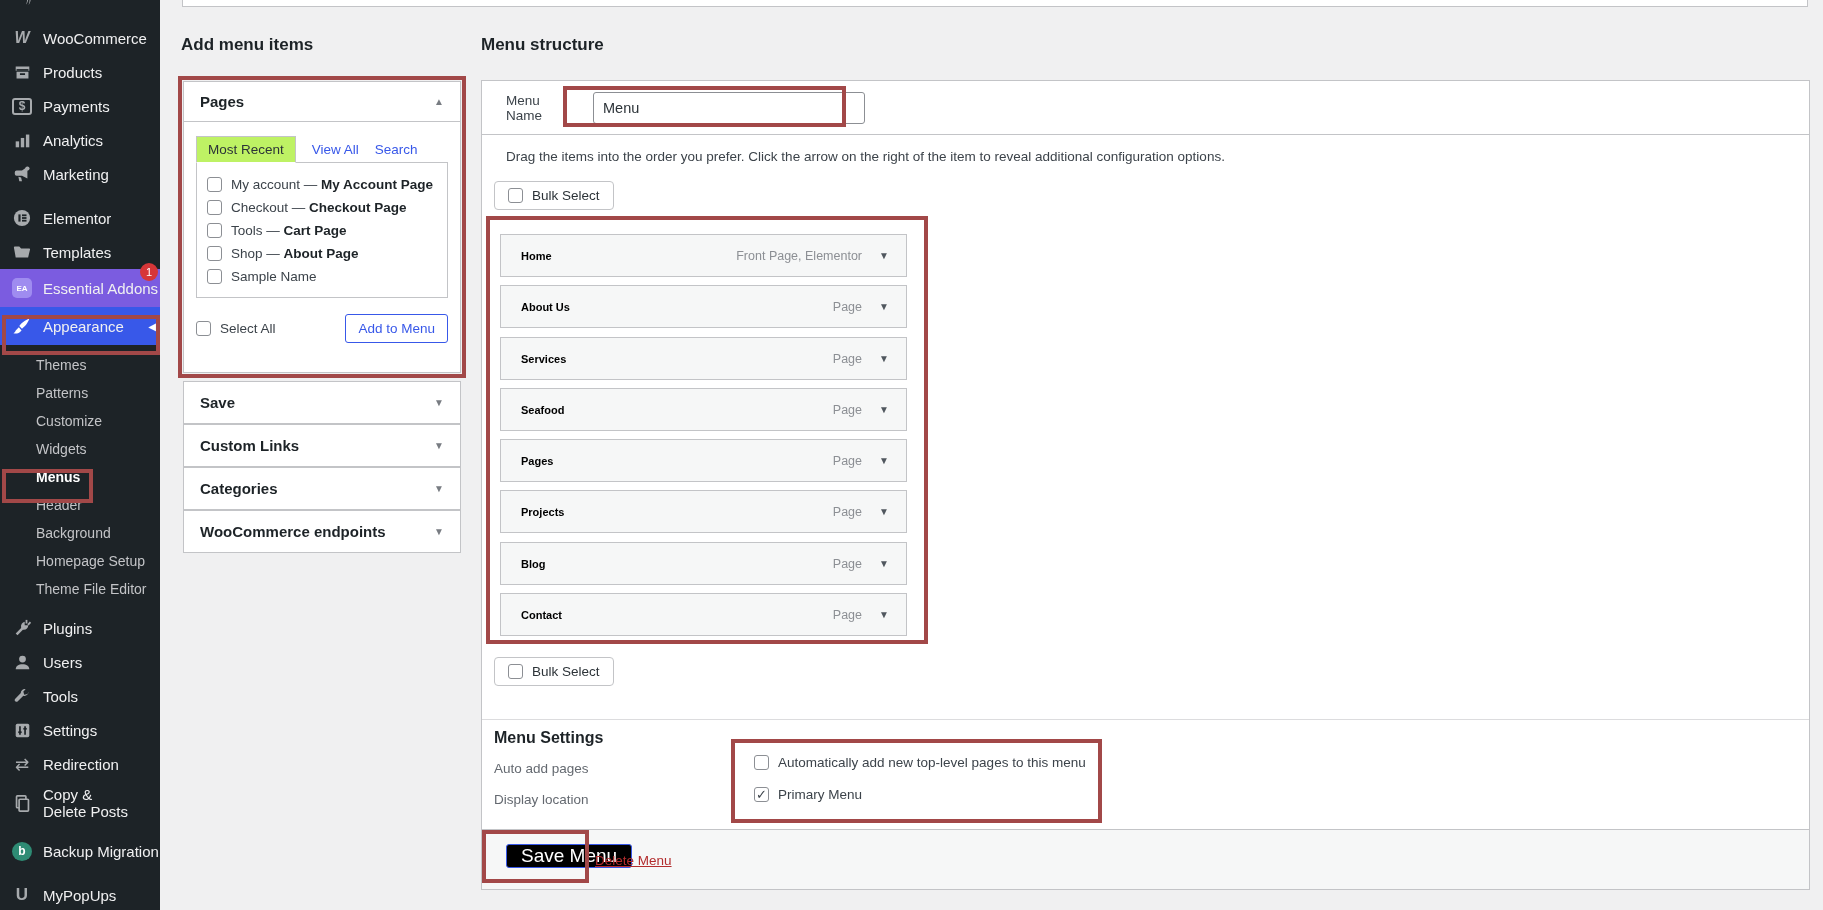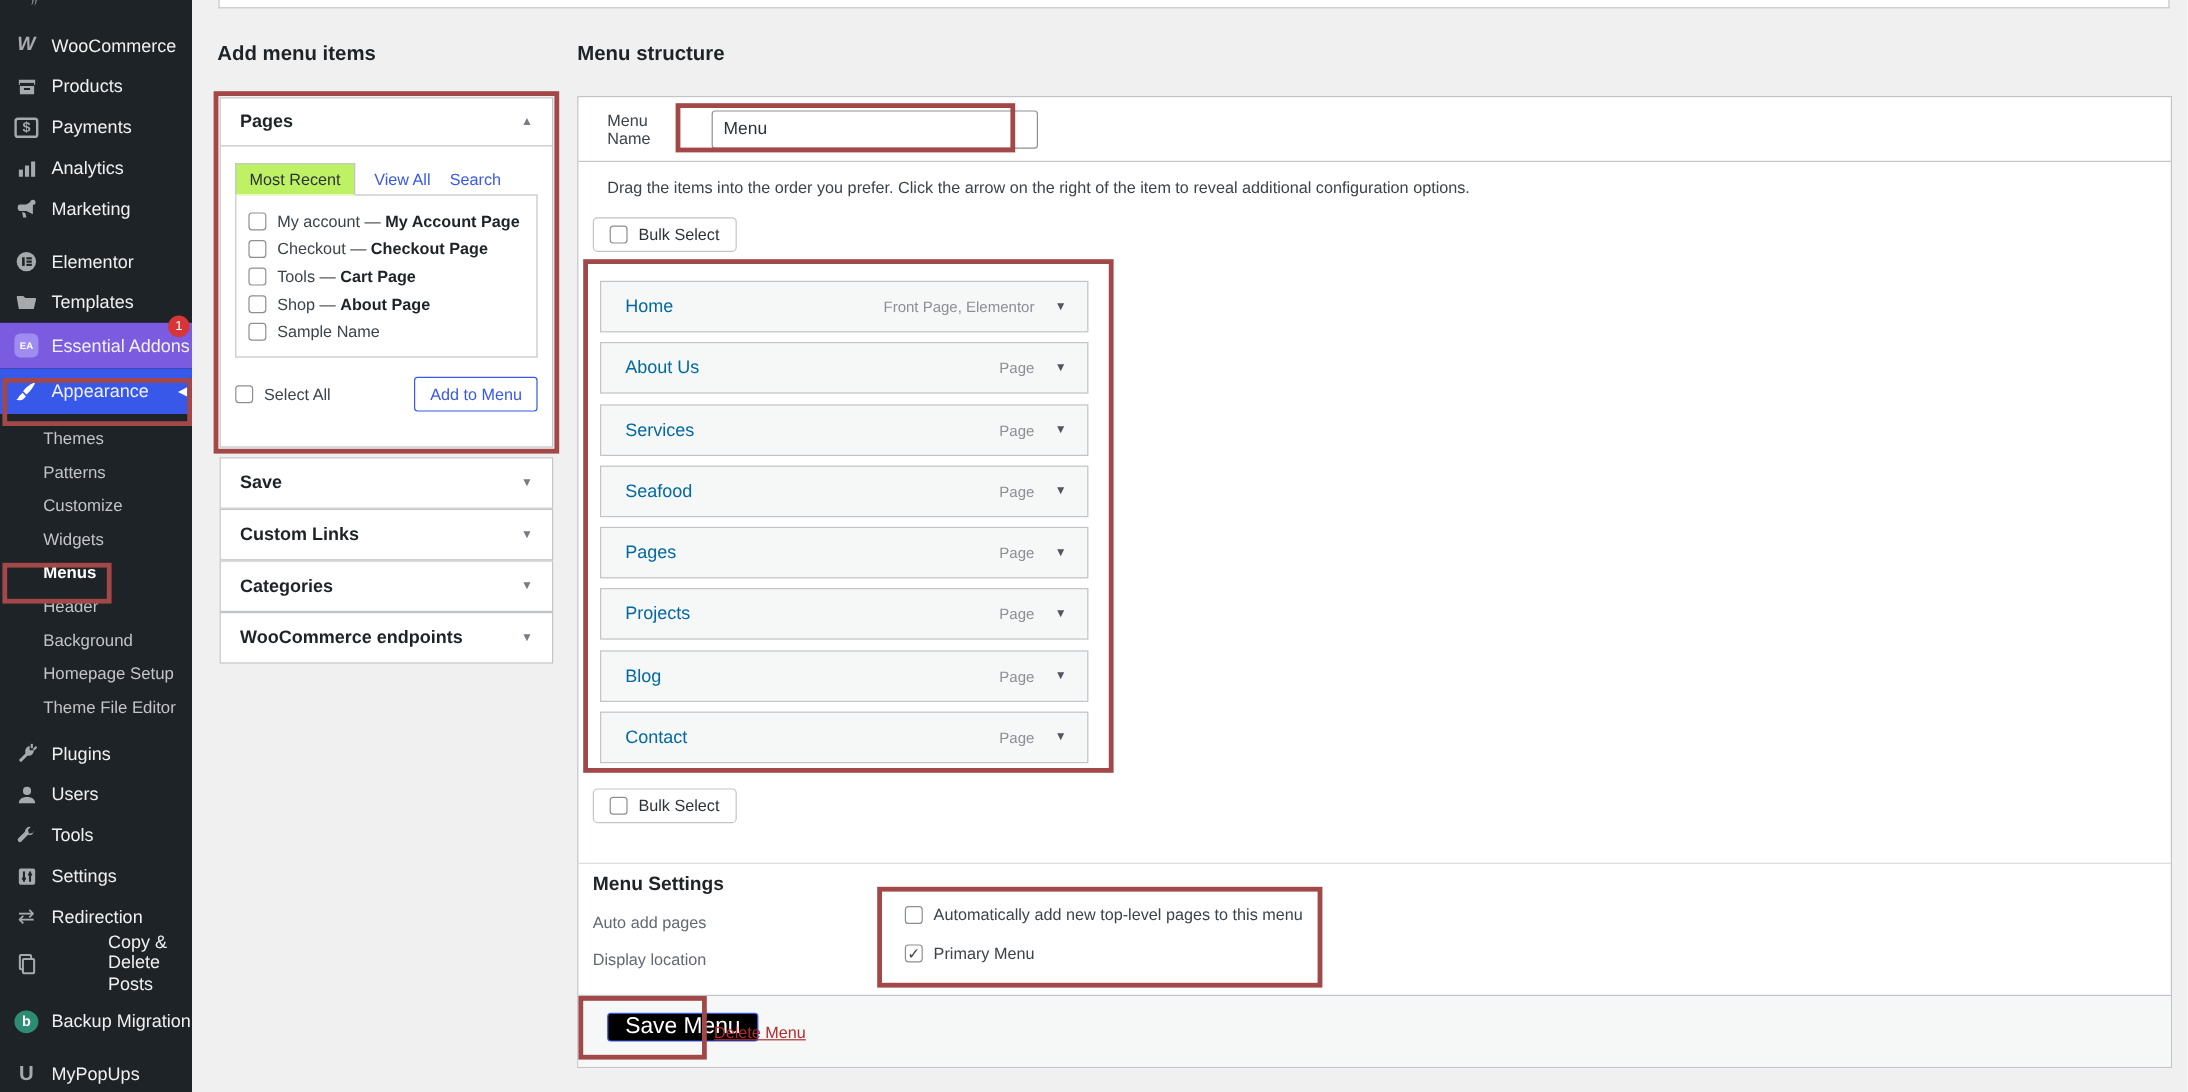--- a/index.html
+++ b/index.html
@@ -75,21 +75,21 @@
   .name-row { height:54px; border-bottom:1px solid #c3c4c7; display:flex; align-items:center; }
   .name-row label { margin-left:24px; width:63px; font-size:13.5px; color:#3c434a; }
   .name-input { margin-left:24px; width:272px; height:32px; border:1px solid #8c8f94;
     border-radius:3px; font-size:14.5px; padding:0 9px; color:#2c3338; font-family:inherit; }
   .desc { margin:14px 0 0 24px; font-size:13.5px; color:#3c434a; }
   .bulk { position:absolute; left:12px; height:29px; display:flex; align-items:center;
     gap:9px; padding:0 13px; border:1px solid #c3c4c7; border-radius:4px; background:#fff;
     font-size:13.5px; color:#2c3338; cursor:pointer; }
   .mi { position:absolute; left:18px; width:407px; height:43px; background:#f6f7f7;
     border:1px solid #c3c4c7; display:flex; align-items:center; cursor:move; }
-  .mi .t { font-weight:normal; font-size:15px; margin-left:20px; color:#0369a1; }
+  .mi .t { font-weight:bold; font-size:11px; margin-left:20px; color:#000000; }
   .mi .type { margin-left:auto; font-size:12.5px; color:#8c8f94; }
   .mi .arr { width:44px; text-align:center; font-size:10px; color:#50575e; cursor:pointer; }
   .hr { position:absolute; left:0; width:100%; border-top:1px solid #dcdcde; }
   .ms-h { position:absolute; left:12px; font-size:16px; font-weight:bold; color:#1d2327; }
   .ms-label { position:absolute; left:12px; font-size:13.5px; color:#646970; }
   .ms-chkrow { position:absolute; left:272px; display:flex; align-items:center; gap:9px;
     font-size:13.5px; color:#3c434a; }
   .panel-footer { position:absolute; left:0; right:0; bottom:0; height:60px;
     background:#f6f7f7; border-top:1px solid #c3c4c7; }
   .save-btn { position:absolute; left:24px; top:14px; background:#000000; color:#fff;
@@ -232,21 +232,21 @@
             <rect x="5" y="11" width="4" height="2" fill="#1d2327"></rect>
             <rect x="11" y="7" width="4" height="2" fill="#1d2327"></rect>
           </svg>
       </span>
       <span>Settings</span>
     </div>
     <div class="sb-item">
       <span class="ic" style="font-size:17px;">⇄</span>
       <span>Redirection</span>
     </div>
-    <div class="sb-item twoline" style="align-items:center;gap:47px;">
+    <div class="sb-item twoline" style="align-items:center;">
       <span class="ic">
         <svg width="17" height="17" viewBox="0 0 20 20">
             <rect x="3" y="1" width="11" height="14" rx="1" fill="none" stroke="currentColor" stroke-width="2"></rect>
             <rect x="6" y="5" width="11" height="14" rx="1" fill="#1d2327" stroke="currentColor" stroke-width="2"></rect>
           </svg>
       </span>
       <span style="width:92px;">Copy &amp; Delete Posts</span>
     </div>
     <div class="sb-item" style="margin-top:9px;">
       <span class="ic" style="background:#2e8b74;border-radius:50%;color:#fff;font-weight:bold;font-size:12px;width:19px;height:19px;">b</span>

